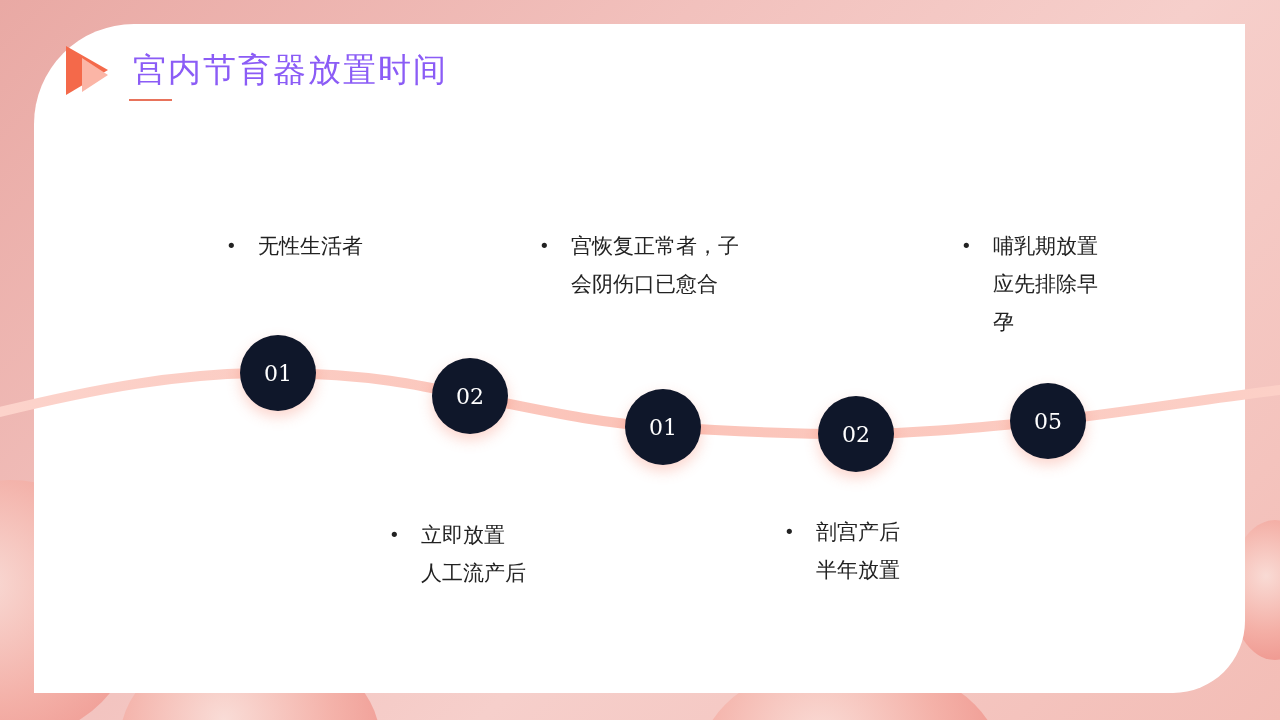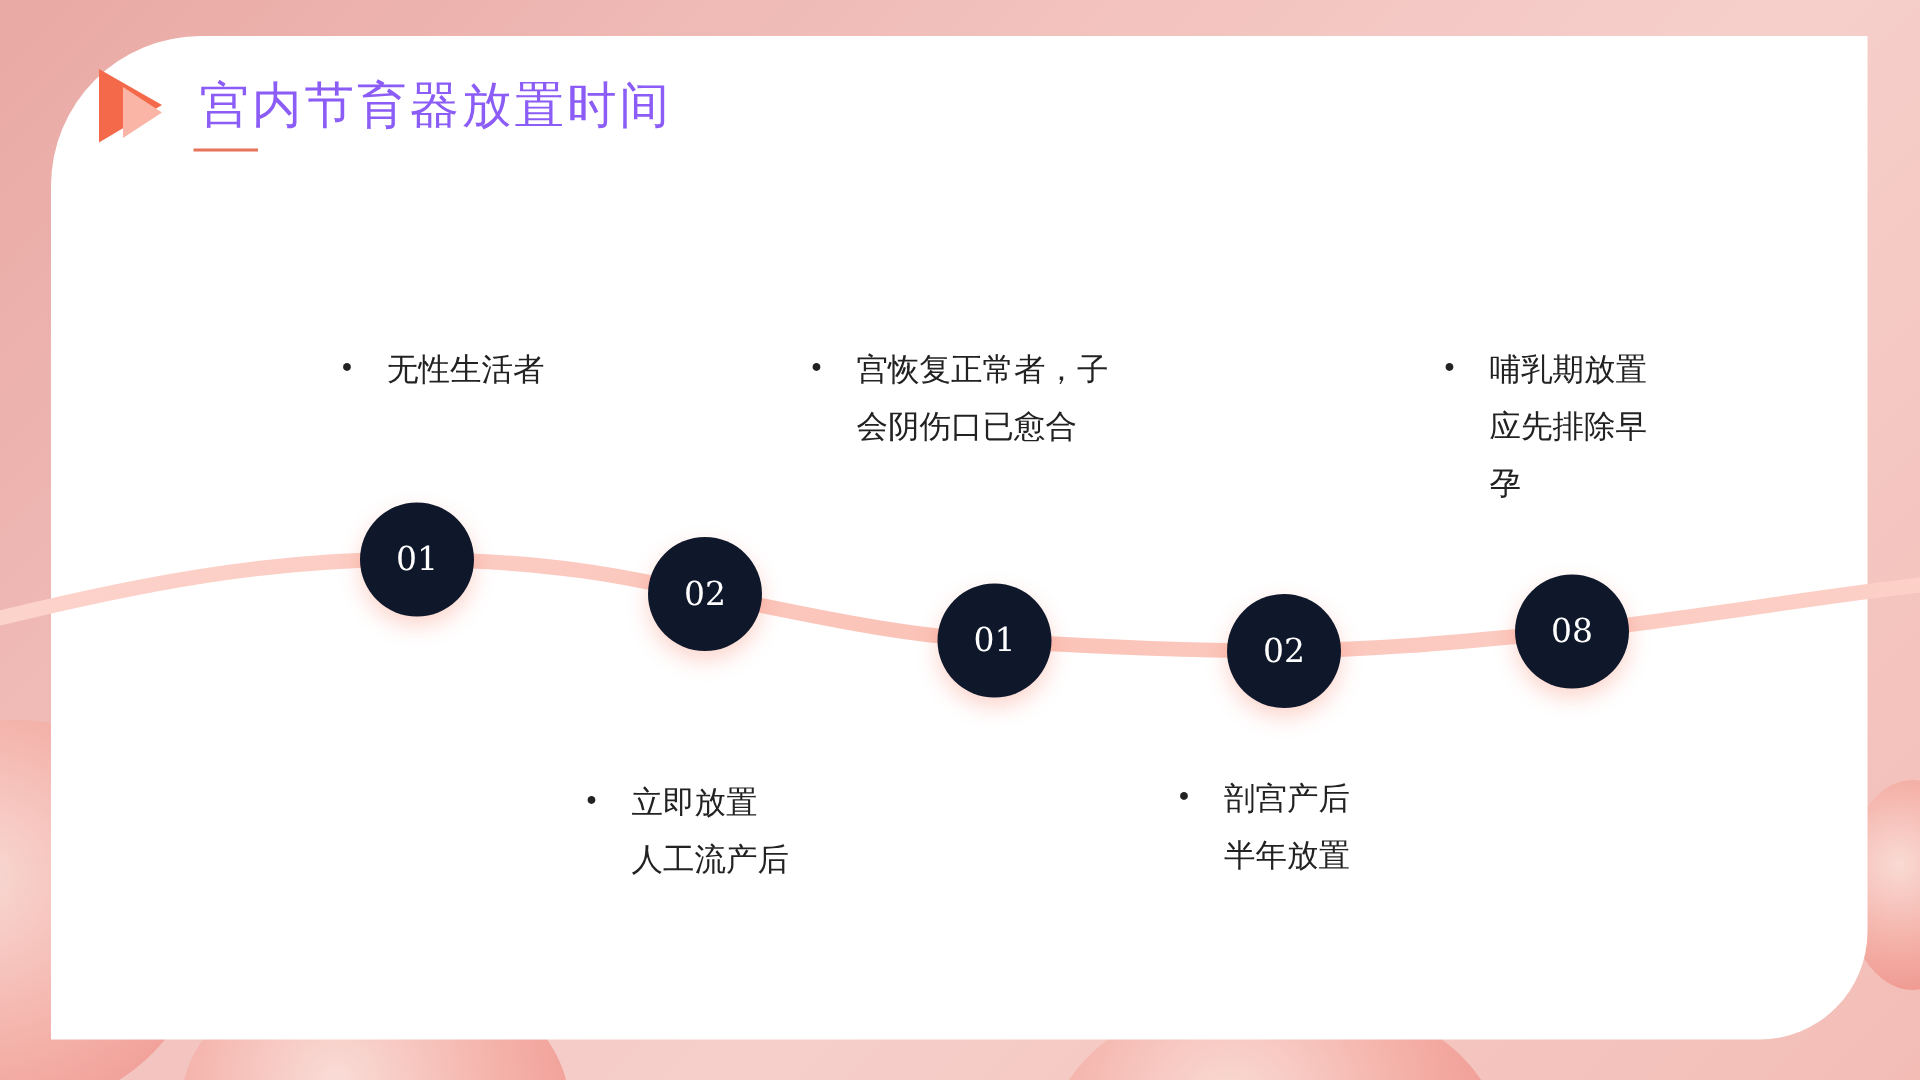--- a/index.html
+++ b/index.html
@@ -82,21 +82,21 @@
 <div class="node" style="left:432px; top:358px;">
   <span>02</span>
 </div>
 <div class="node" style="left:625px; top:389px;">
   <span>01</span>
 </div>
 <div class="node" style="left:818px; top:396px;">
   <span>02</span>
 </div>
 <div class="node" style="left:1010px; top:383px;">
-  <span>08</span>
+  <span>05</span>
 </div>
 
 <div class="note" style="left:226px; top:227px;">
   <span class="bullet">•</span>
   <span class="line">无性生活者</span>
 </div>
 
 <div class="note" style="left:389px; top:516px;">
   <span class="bullet">•</span>
   <span class="line">立即放置</span>

